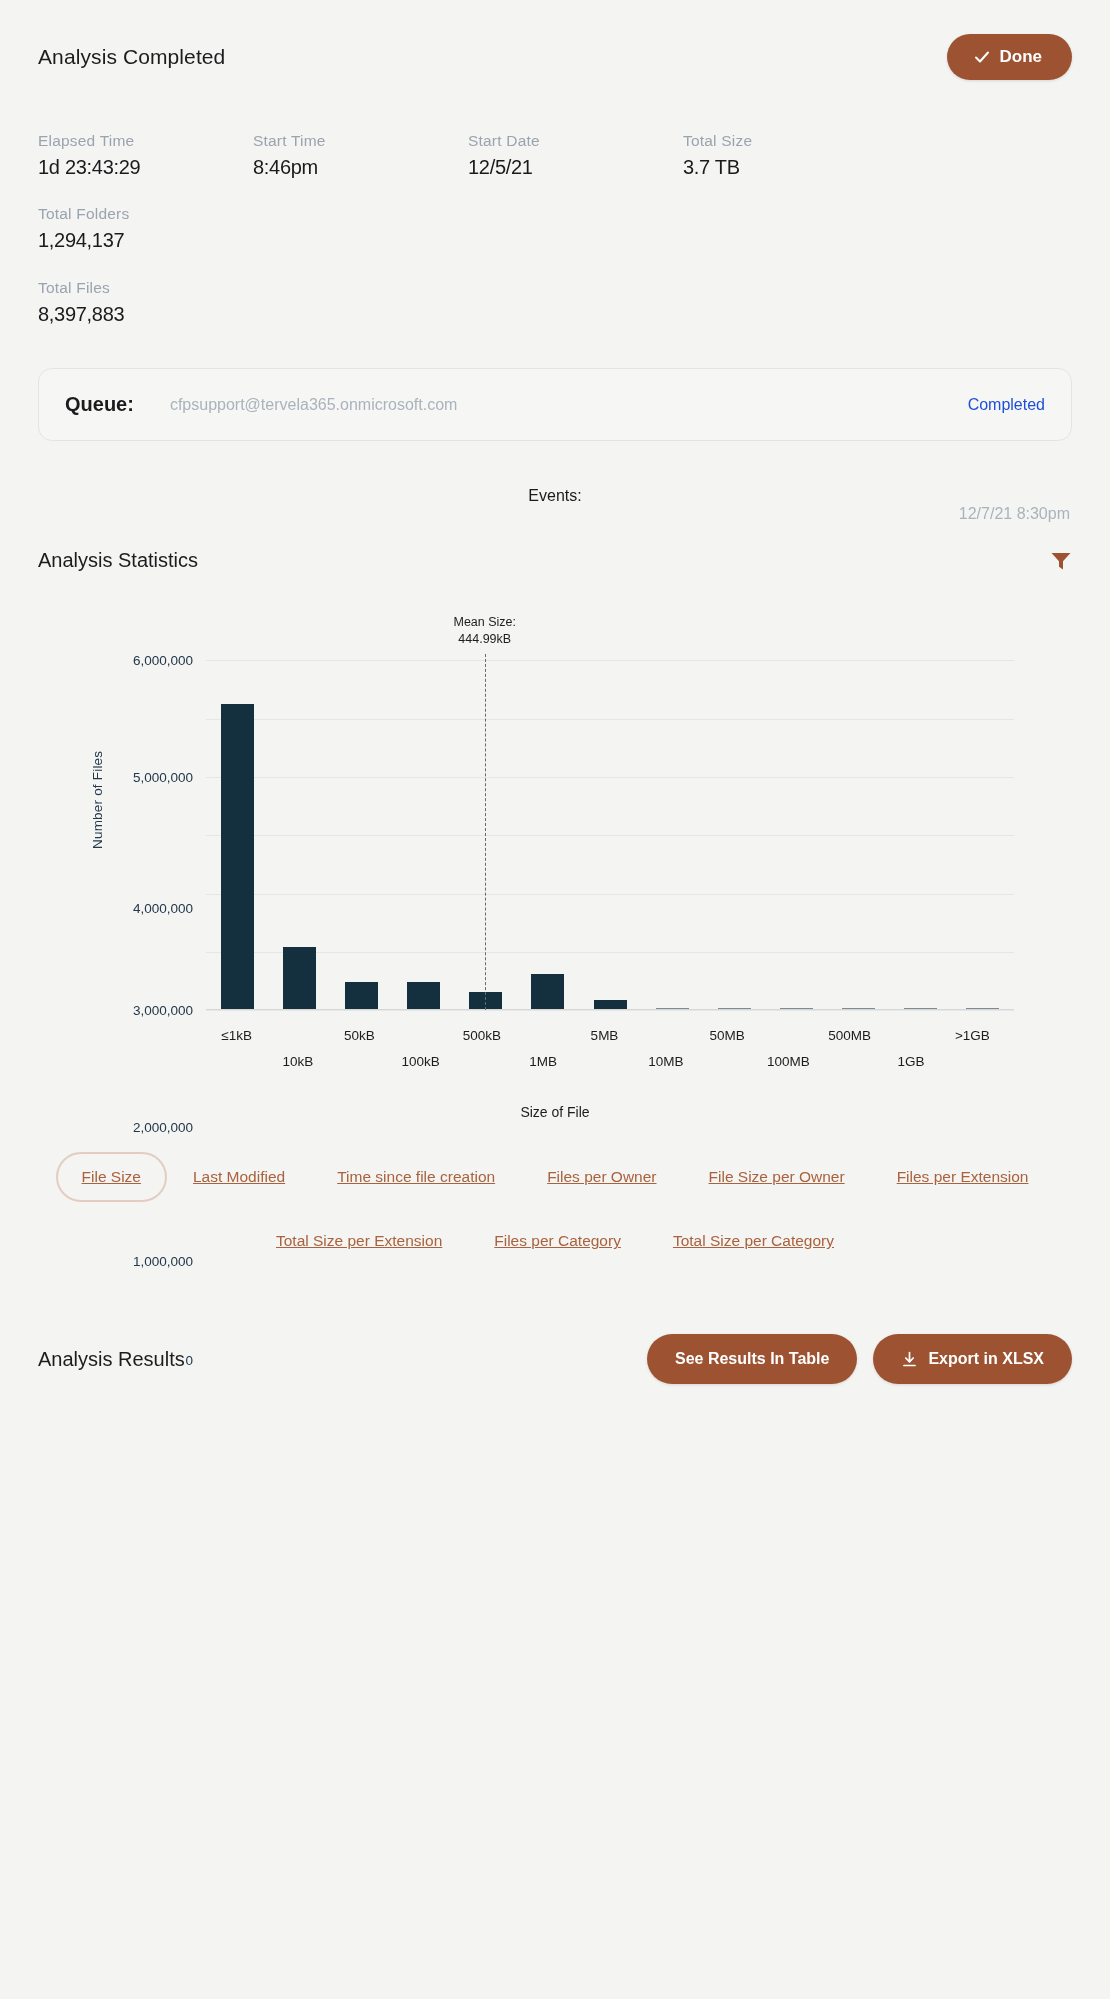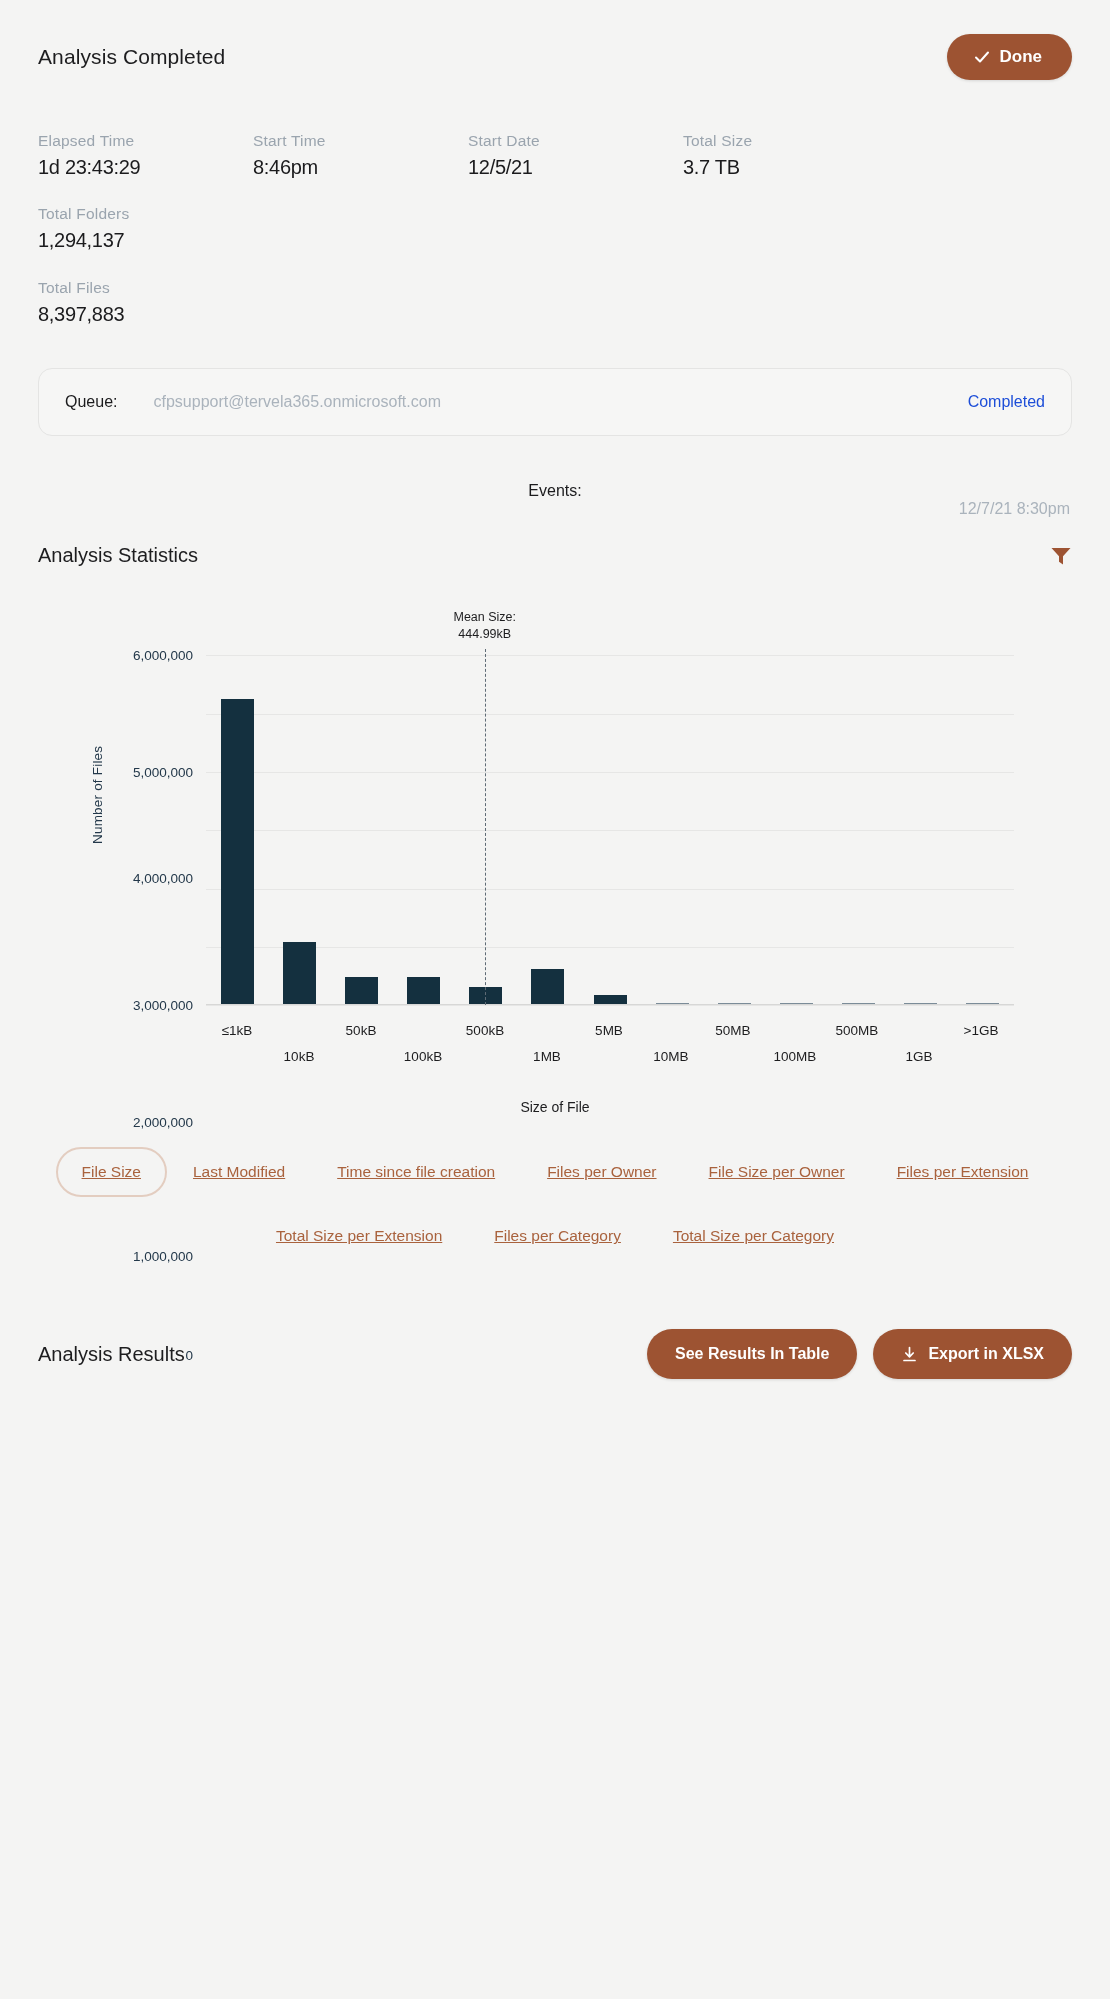--- a/index.html
+++ b/index.html
@@ -40,21 +40,21 @@
 
   
   .queue-box {
     margin-top: 16px;
     border: 1px solid #e4e4e3;
     border-radius: 14px;
     background: #f6f6f5;
     padding: 24px 26px;
     display: flex; align-items: center;
   }
-  .queue-label { font-size: 16px; color: #1b1b1d; font-weight: 400; }
+  .queue-label { font-size: 20px; color: #1b1b1d; font-weight: 700; }
   .queue-value { font-size: 16px; color: #aab3bc; margin-left: 36px; }
   .queue-status { margin-left: auto; font-size: 16px; color: #1d4ed8; }
 
   
   .events-row {
     margin-top: 46px;
     display: flex; align-items: center; padding: 0 2px; flex-direction: column;
   }
   .events-label { font-size: 16px; color: #1b1b1d; }
   .events-text {
@@ -101,21 +101,21 @@
   .bar.tiny { background: #7b8c98; }
   .meanline {
     position: absolute; top: -6px; bottom: 0; width: 0;
     border-left: 1.6px dashed #5f6b75;
   }
   .mean-label {
     position: absolute; transform: translateX(-50%);
     text-align: center; font-size: 12.5px; color: #1d1d1f; line-height: 1.35;
     white-space: nowrap;
   }
-  .xticks { position: absolute; left: 168px; right: 60px; top: 414px; height: 60px; }
+  .xticks { position: absolute; left: 168px; right: 69px; top: 414px; height: 60px; }
   .xtick {
     position: absolute; transform: translateX(-50%);
     font-size: 13.5px; color: #1d1d1f; white-space: nowrap;
   }
   .xtick.row0 { top: 0; }
   .xtick.row1 { top: 26px; }
   .x-axis-title {
     position: absolute; left: 0; right: 0; top: 490px;
     text-align: center; font-size: 14px; color: #1d1d1f;
   }
@@ -235,21 +235,21 @@
           <div class="gridline" style="top: 291.667px;">
             <div class="ytick" style="top: 291.667px; margin-top: 18px;">1,000,000</div>
           </div>
           <div class="gridline" style="top: 233.333px;">
             <div class="ytick" style="top: 233.333px;">2,000,000</div>
           </div>
           <div class="gridline" style="top: 175px;">
             <div class="ytick" style="top: 175px;">3,000,000</div>
           </div>
           <div class="gridline" style="top: 116.667px;">
-            <div class="ytick" style="top: 106px;">4,000,000</div>
+            <div class="ytick" style="top: 131px;">4,000,000</div>
           </div>
           <div class="gridline" style="top: 58.3333px;">
             <div class="ytick" style="top: 58.3333px;">5,000,000</div>
           </div>
           <div class="gridline" style="top: 0px;">
             <div class="ytick" style="top: 0px;">6,000,000</div>
           </div>
         </div>
       <div class="bars" id="bars-layer">
           <div class="barcell">

